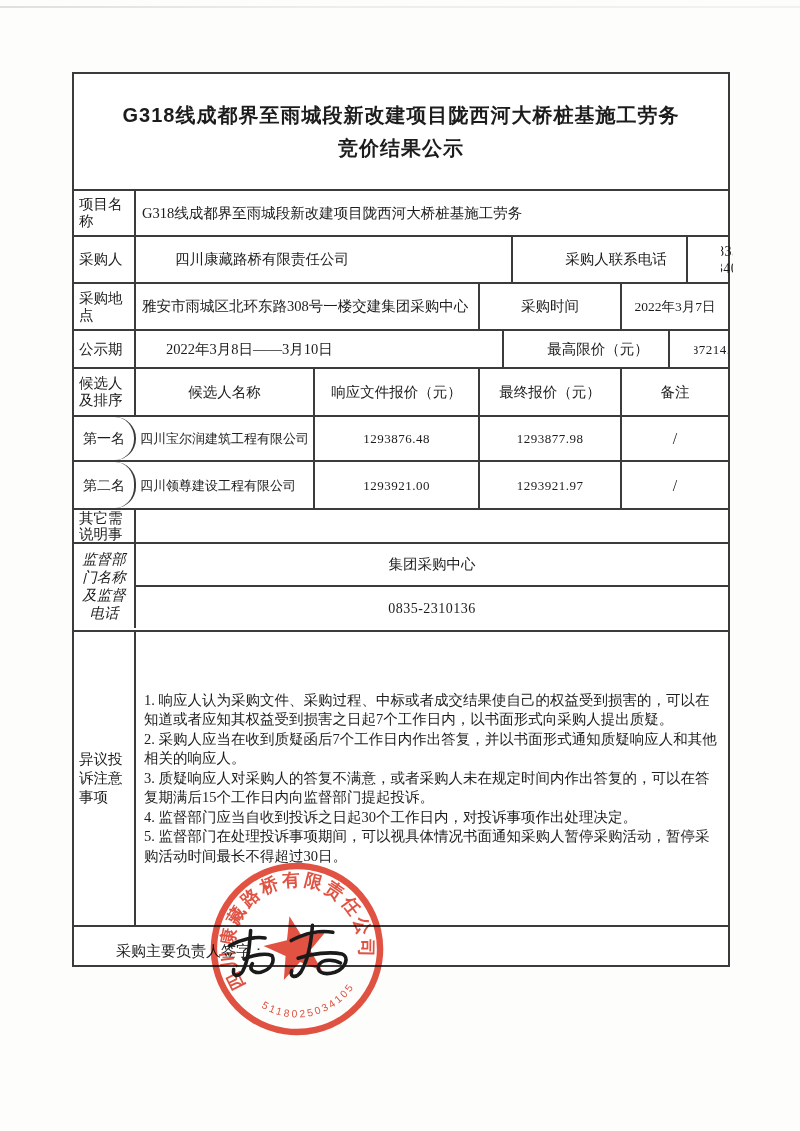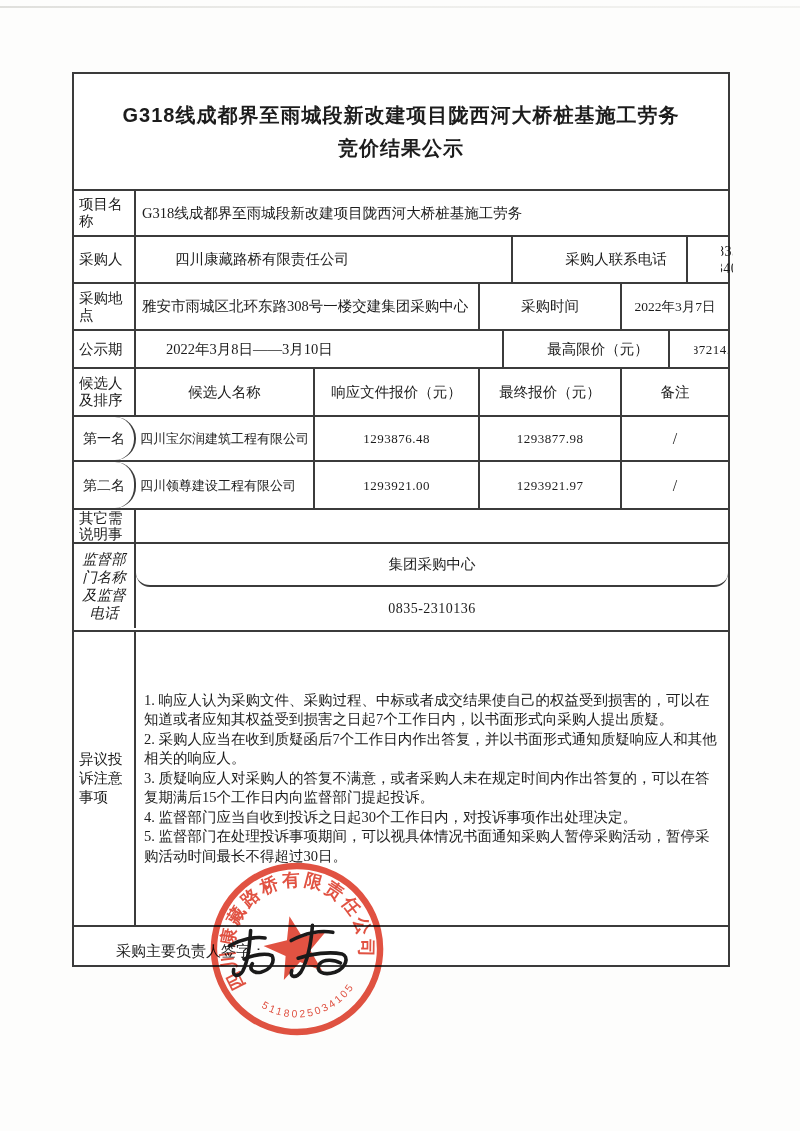--- a/index.html
+++ b/index.html
@@ -50,21 +50,20 @@
   .num{font-size:13px;letter-spacing:.5px;}
   .company{font-size:13px;padding:2px 4px;}
   .rank{font-size:14px;border-radius:21px;}
   .slash{font-size:16px;}
   .sup-block{display:flex;border-bottom:2px solid #3b3b3b;}
   .sup-right{flex:1 1 auto;display:flex;flex-direction:column;}
   .sup-right .sub{
     border-bottom:2px solid #3b3b3b;flex:none;height:41px;
     display:flex;align-items:center;justify-content:center;
     font-size:14.5px;
-    border-radius:14px;
   }
   .sup-right .sub:last-child{border-bottom:none;height:43px;}
   .objection-content{
     flex:1 1 auto;
     display:flex;flex-direction:column;justify-content:center;
     padding:6px 8px;
     font-size:14.5px;line-height:19.5px;
   }
   .objection-content div{margin:0;}
   .sig-row{

